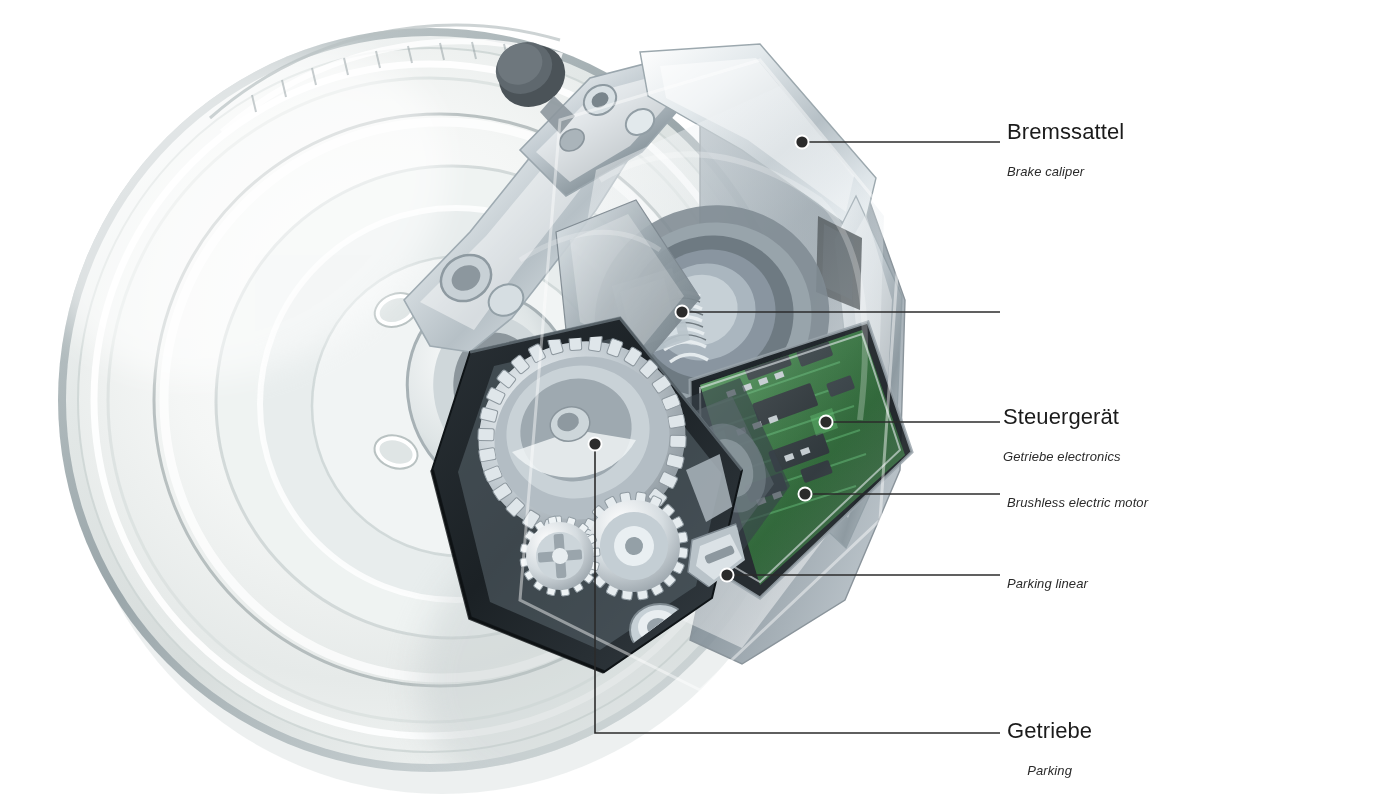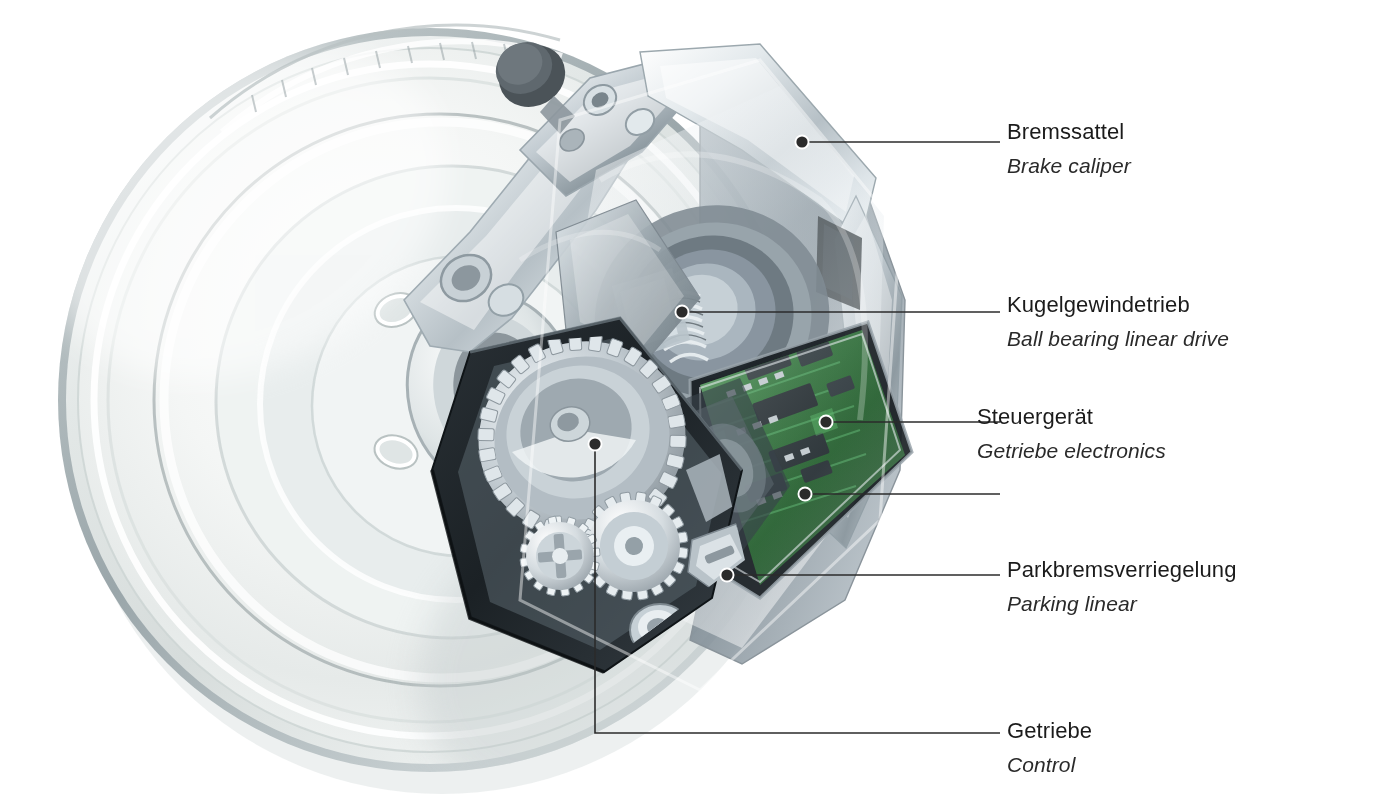--- a/index.html
+++ b/index.html
@@ -15,22 +15,22 @@
   #illustration{position:absolute;left:0;top:0;width:1000px;height:800px;}
   #illustration svg{display:block;width:1000px;height:800px;}
 
   
   .callout{position:absolute;}
   .callout .de{
     font-size:22px;font-weight:400;color:#1b1b1b;line-height:1.18;
     letter-spacing:.1px;white-space:nowrap;
   }
   .callout .en{
-    font-size:21px;font-style:italic;font-weight:400;color:#2a2a2a;
-    line-height:1.25;letter-spacing:.1px;white-space:nowrap;margin-top:8px;
+    font-size:13px;font-style:italic;font-weight:400;color:#2a2a2a;
+    line-height:1.25;letter-spacing:.1px;white-space:nowrap;margin-top:19px;
   }
 
   
   #leaders{position:absolute;left:0;top:0;width:1400px;height:800px;pointer-events:none;}
 </style>
 </head>
 <body>
 
 <div id="stage">
 
@@ -630,36 +630,32 @@
         <circle cx="595" cy="444" r="7.5" fill="#ffffff"></circle>
         <circle cx="595" cy="444" r="5.6" fill="#2b2b2b"></circle>
       </g>
   </svg>
 
   <div class="callout" style="left:1007px;top:119px;">
     <div class="de">Bremssattel</div>
     <div class="en">Brake caliper</div>
   </div>
 
-  <div class="callout" style="left:1007px;top:292px;">
-    <div class="de">Kugelgewindetrieb</div>
-    <div class="en">Ball bearing linear drive</div>
-  </div>
-
-  <div class="callout" style="left:977px;top:404px;">
+
+  <div class="callout" style="left:1003px;top:404px;">
     <div class="de">Steuergerät</div>
     <div class="en">Getriebe electronics</div>
   </div>
 
   <div class="callout" style="left:1007px;top:476px;">
+    <div class="en">Brushless electric motor</div>
   </div>
 
   <div class="callout" style="left:1007px;top:557px;">
-    <div class="de">Parkbremsverriegelung</div>
     <div class="en">Parking linear</div>
   </div>
 
-  <div class="callout" style="left:1007px;top:718px;">
+  <div class="callout" style="left:1007px;top:718px;text-align:center;">
     <div class="de">Getriebe</div>
-    <div class="en">Control</div>
+    <div class="en">Parking</div>
   </div>
 
 </div>
 
 </body></html>

